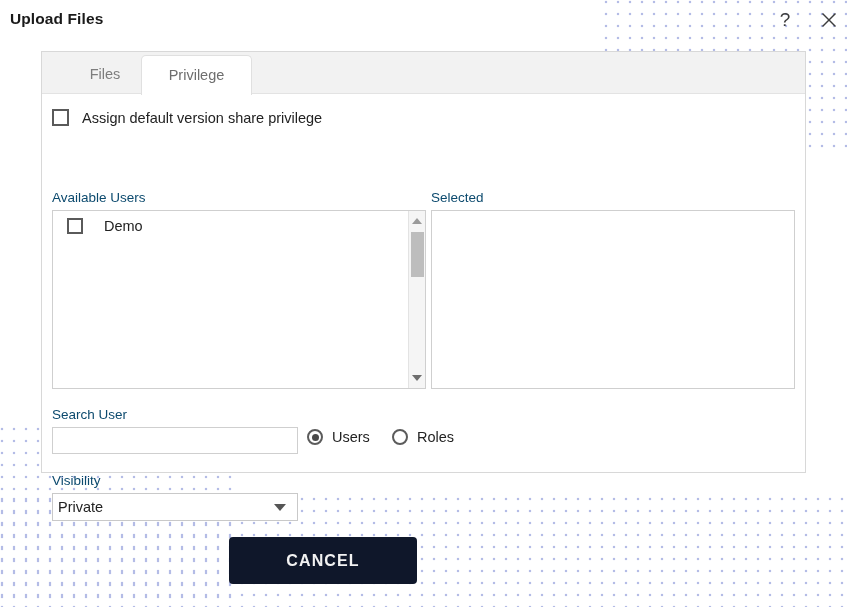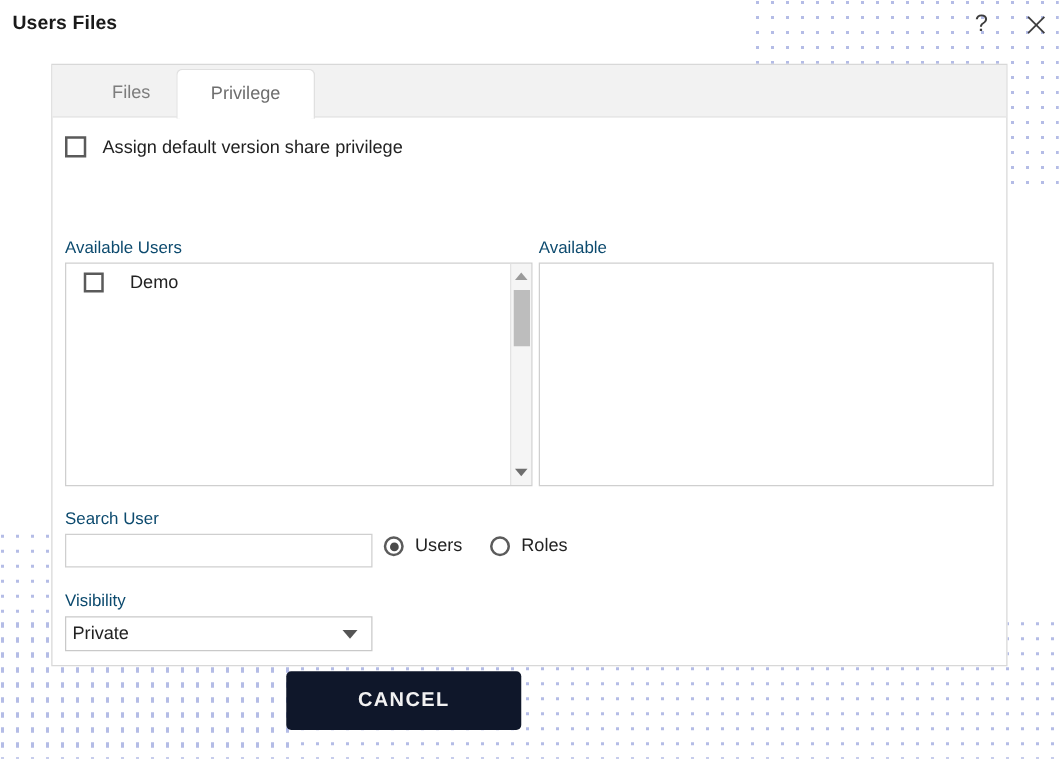--- a/index.html
+++ b/index.html
@@ -84,21 +84,21 @@
     left: 815px;
   }
   #close-icon svg { display:block; margin: 6px auto; }
 
   
   #privilege-card {
     position: absolute;
     left: 41px;
     top: 51px;
     width: 765px;
-    height: 482px;
+    height: 422px;
     border: 1px solid #d8d8d8;
     background: #ffffff;
     box-sizing: border-box;
   }
   #tabstrip {
     position: relative;
     height: 42px;
     background: #f2f2f2;
     border-bottom: 1px solid #e3e3e3;
     box-sizing: border-box;
@@ -352,21 +352,21 @@
 </head>
 <body>
 
 <div id="app-window">
 
   <div class="dots" id="dots-top-right"></div>
   <div class="dots" id="dots-bottom-left"></div>
   <div class="dots" id="dots-bottom-band"></div>
 
   <div id="titlebar">
-    <div id="dialog-title">Users Files</div>
+    <div id="dialog-title">Upload Files</div>
 
     <div class="title-action" id="help-icon">
       <span>?</span>
     </div>
 
     <div class="title-action" id="close-icon">
       <svg width="16" height="16" viewBox="0 0 16 16" aria-hidden="true">
         <line x1="1.5" y1="1.5" x2="14.5" y2="14.5" stroke="#3d3d3d" stroke-width="1.4"></line>
         <line x1="14.5" y1="1.5" x2="1.5" y2="14.5" stroke="#3d3d3d" stroke-width="1.4"></line>
       </svg>
@@ -385,21 +385,21 @@
     </div>
 
     <div id="card-body">
 
       <div id="assign-row">
         <span class="chk"></span>
         <span id="assign-label">Assign default version share privilege</span>
       </div>
 
       <div class="field-label" id="label-available">Available Users</div>
-      <div class="field-label" id="label-selected">Available</div>
+      <div class="field-label" id="label-selected">Selected</div>
       <div class="field-label" id="label-search">Search User</div>
       <div class="field-label" id="label-visibility">Visibility</div>
 
       <div class="listbox" id="available-users-list">
         <div class="list-item">
           <span class="chk"></span>
           <span class="list-item-label">Demo</span>
         </div>
 
         <div id="available-scrollbar">

